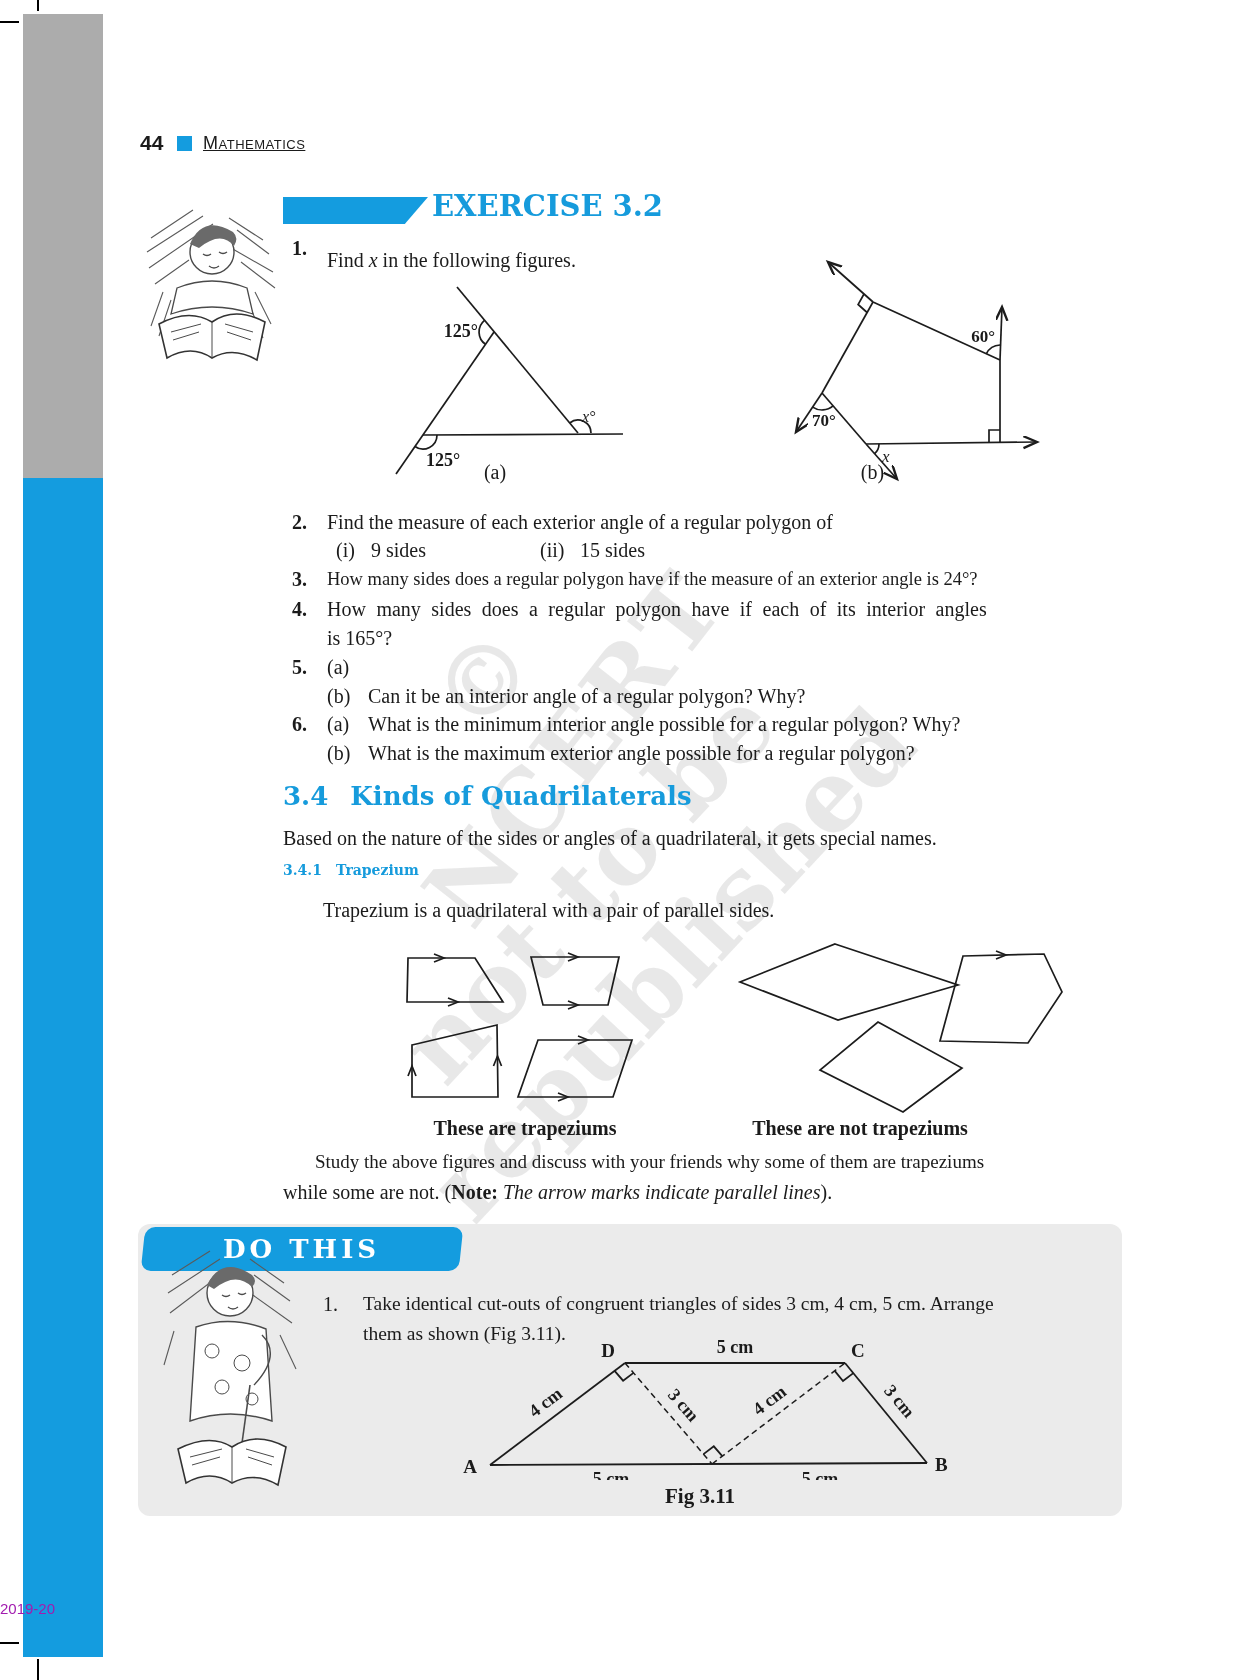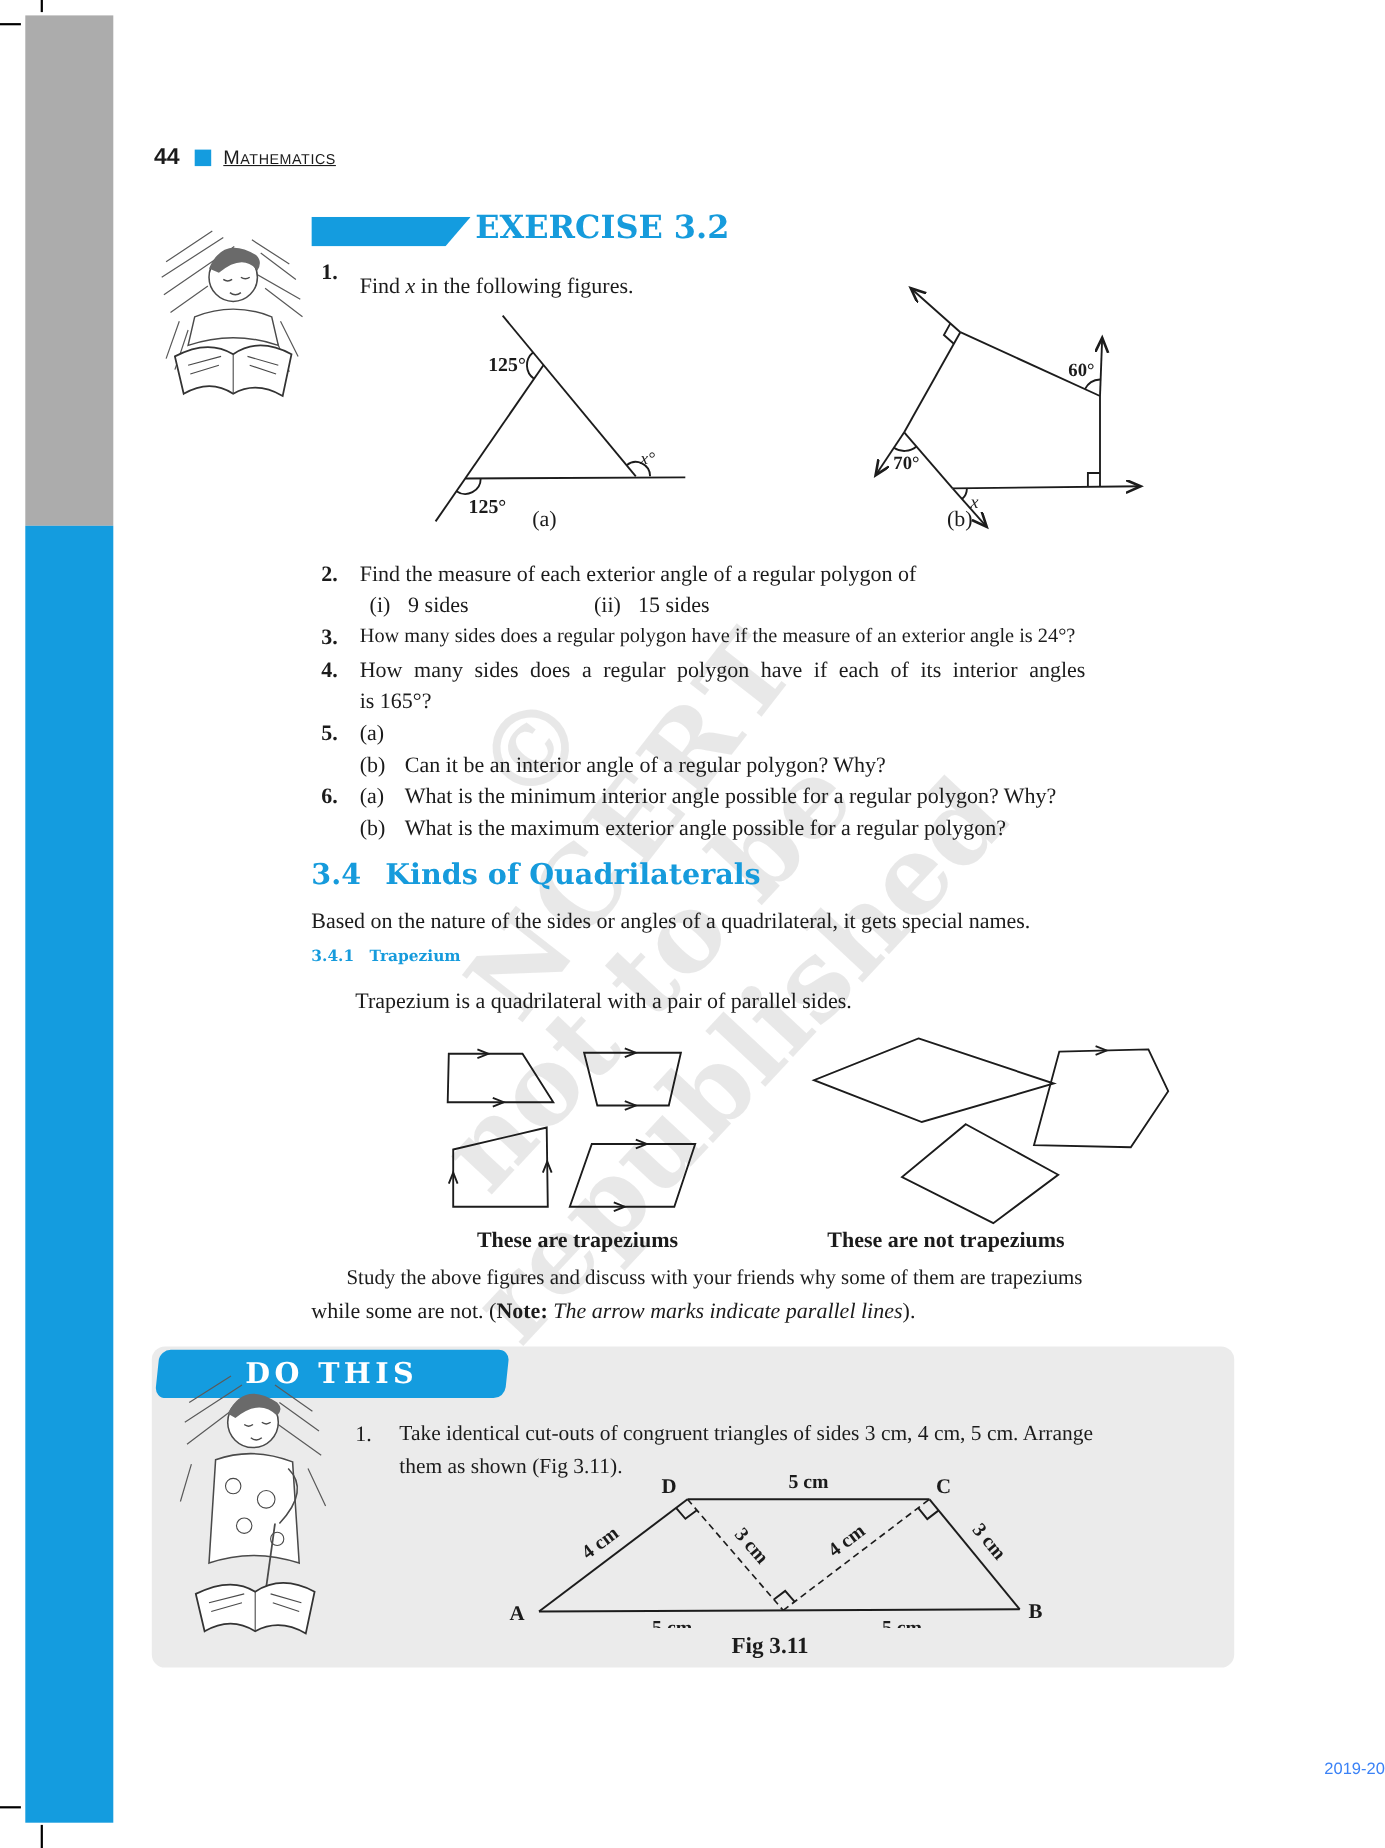--- a/index.html
+++ b/index.html
@@ -223,16 +223,16 @@
       <text x="290" y="48" font-size="18" font-weight="bold" text-anchor="middle">5 cm</text>
       <text x="104" y="102" font-size="18" font-weight="bold" text-anchor="middle" transform="rotate(-37 104 102)">4 cm</text>
       <text x="234" y="104" font-size="18" font-weight="bold" text-anchor="middle" transform="rotate(49 234 104)">3 cm</text>
       <text x="328" y="100" font-size="18" font-weight="bold" text-anchor="middle" transform="rotate(-37 328 100)">4 cm</text>
       <text x="450" y="100" font-size="18" font-weight="bold" text-anchor="middle" transform="rotate(50 450 100)">3 cm</text>
       <text x="166" y="180" font-size="18" font-weight="bold" text-anchor="middle">5 cm</text>
       <text x="375" y="180" font-size="18" font-weight="bold" text-anchor="middle">5 cm</text>
     </svg>
     <div class="t b" style="left:445px;top:1483px;width:510px;text-align:center;font-size:21px;">Fig 3.11</div>
 
-    <div class="t hdr-sans" style="left:0;top:1600px;width:1259px;text-align:right;font-size:15px;color:#3b82f6;">2019-20</div>
+    <div class="t hdr-sans" style="left:0;top:1600px;width:1259px;text-align:left;font-size:15px;color:#a21caf;">2019-20</div>
 
   </div>
 </div>
 
 </body></html>

